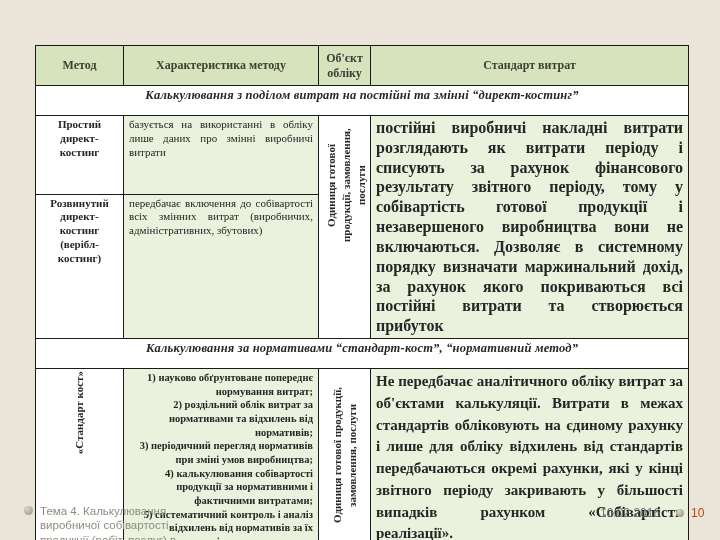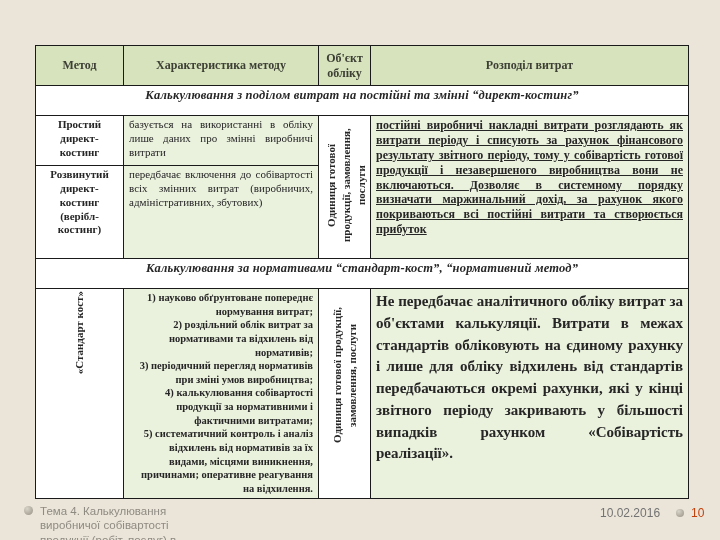--- a/index.html
+++ b/index.html
@@ -55,22 +55,22 @@
   .char-cell {
     font-size:11px; font-weight:normal;
     text-align:justify; line-height:1.25;
   }
   .char-list {
     font-size:10.5px; font-weight:bold;
     text-align:right; line-height:1.3;
     white-space:pre-line;
   }
   .dist-cell {
-    font-size:12px; font-weight:bold;
-    text-align:justify; line-height:1.24;text-decoration:underline;
+    font-size:16px; font-weight:bold;
+    text-align:justify; line-height:1.24;
   }
   .dist-cell-strong {
     font-size:15px; font-weight:bold;
     text-align:justify; line-height:1.45;
   }
   .object-cell {
     background:#ffffff;
     text-align:center; vertical-align:middle;
   }
   .vtext {
@@ -122,21 +122,21 @@
       <col style="width:88px">
       <col style="width:195px">
       <col style="width:52px">
       <col style="width:318px">
     </colgroup>
     <tbody>
         <tr class="header-row r-header">
       <th>Метод</th>
       <th>Характеристика методу</th>
       <th>Об'єкт обліку</th>
-      <th>Розподіл витрат</th>
+      <th>Стандарт витрат</th>
     </tr>
 
     <tr class="r-title">
       <td colspan="4" class="section-title">Калькулювання з поділом витрат на постійні та змінні “директ-костинг”</td>
     </tr>
 
     <tr class="r-simple">
       <td class="method-cell">Простий директ-костинг</td>
       <td class="char-cell green">базується на використанні в обліку лише даних про змінні виробничі витрати</td>
       <td class="object-cell" rowspan="2">

